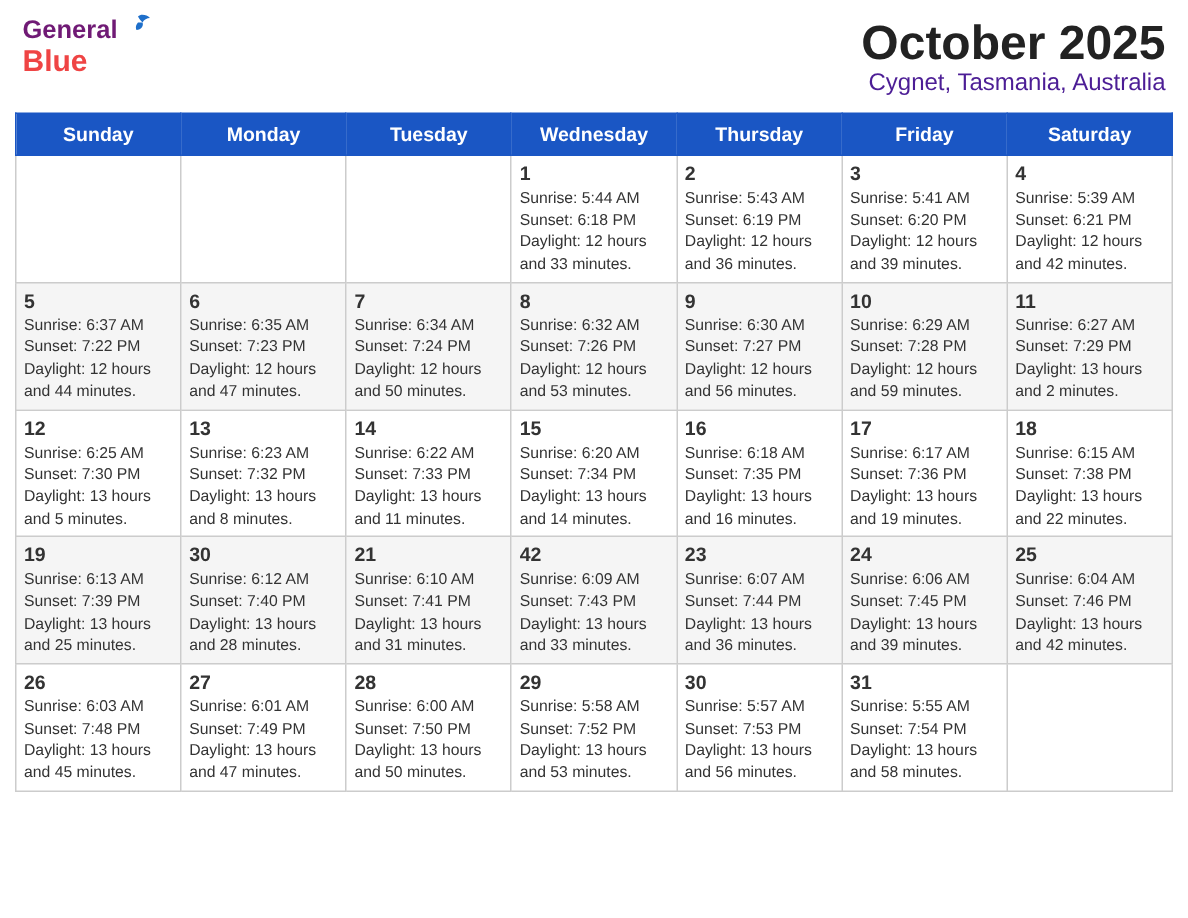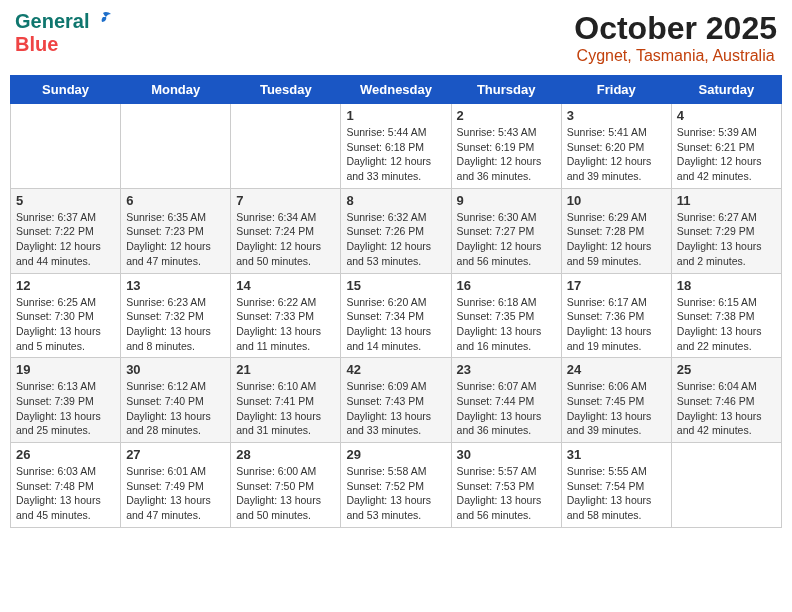--- a/index.html
+++ b/index.html
@@ -16,30 +16,30 @@
       justify-content: space-between;
       margin-bottom: 10px;
       padding: 0 5px;
     }
     .logo {
       display: flex;
       flex-direction: column;
       align-items: flex-start;
     }
     .title-section {
-      text-align: center;
+      text-align: right;
     }
     .month-title {
       font-size: 32px;
       font-weight: bold;
       color: #222;
     }
     .location {
       font-size: 16px;
-      color: #c2410c;
+      color: #4c1d95;
     }
     .calendar {
       width: 100%;
       border-collapse: collapse;
       border: 1px solid #ccc;
     }
     .calendar th {
       background: #1a56c4;
       color: #fff;
       text-align: center;
@@ -76,21 +76,21 @@
     tr:nth-child(odd) td {
       background: #fff;
     }
     .calendar thead tr th {
       background: #1a56c4;
     }
     .logo-wrapper {
       display: flex;
       align-items: center;
     }
-    .logo-text-general { color: #0f766e; font-size: 20px; font-weight: bold; }
+    .logo-text-general { color: #701a75; font-size: 17px; font-weight: bold; }
     .logo-text-blue { color: #ef4444; font-size: 20px; font-weight: bold; }
   </style>
 </head>
 <body>
 
 <div class="header">
   <div class="logo">
     <div class="logo-wrapper">
       <span class="logo-text-general">General</span>
       <svg width="22" height="22" viewBox="0 0 22 22" style="margin-left:2px;margin-top:-4px;">

